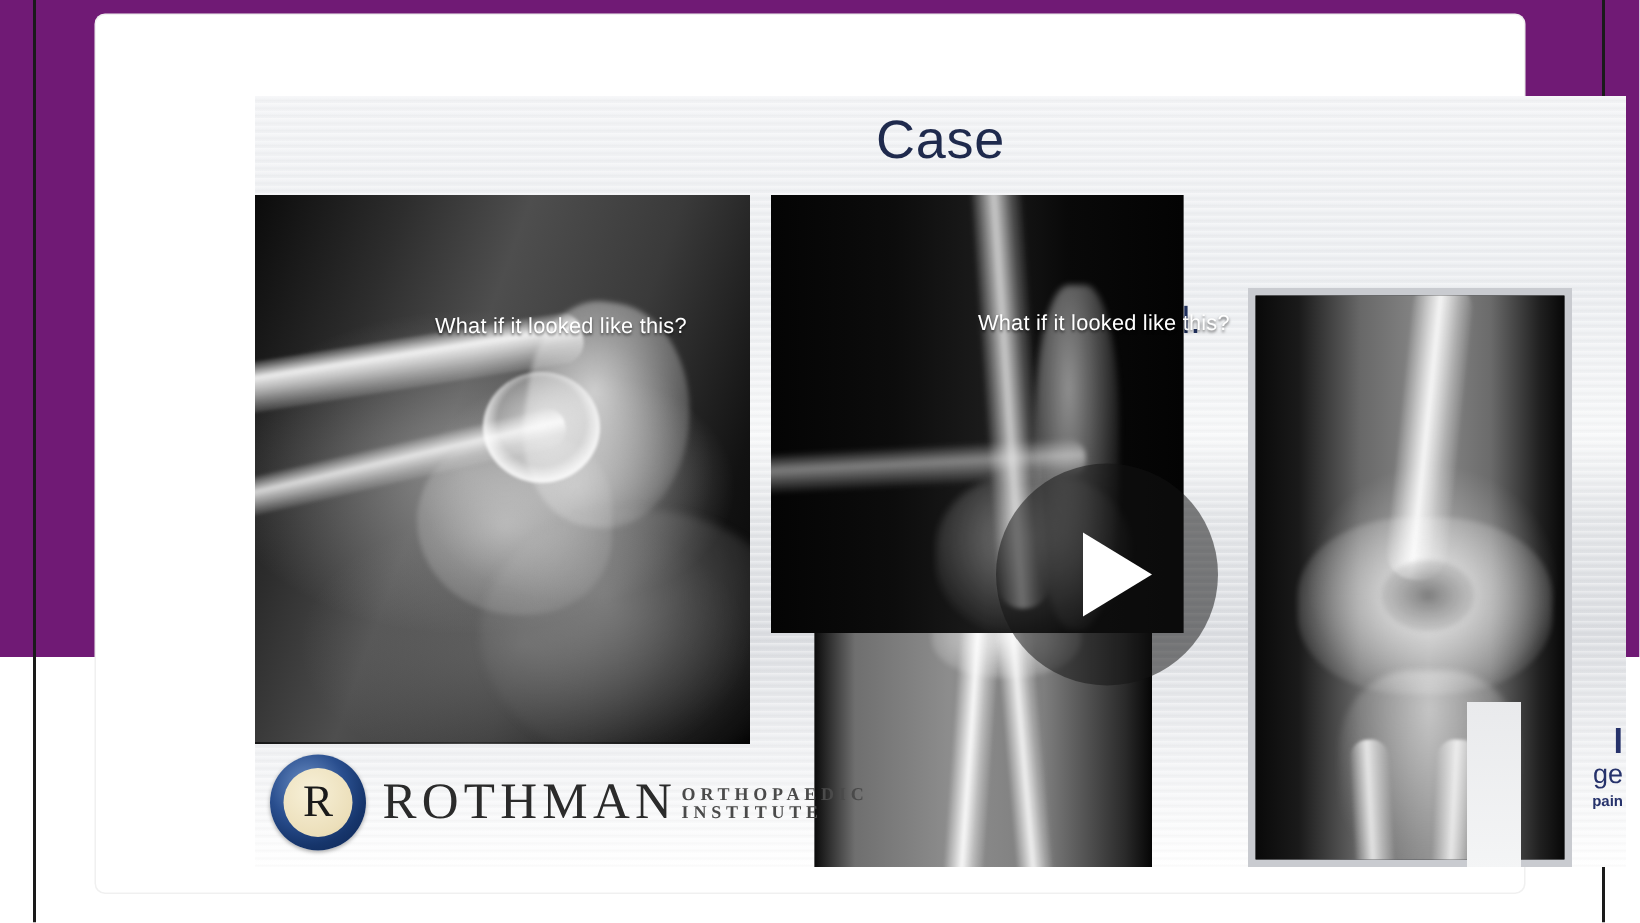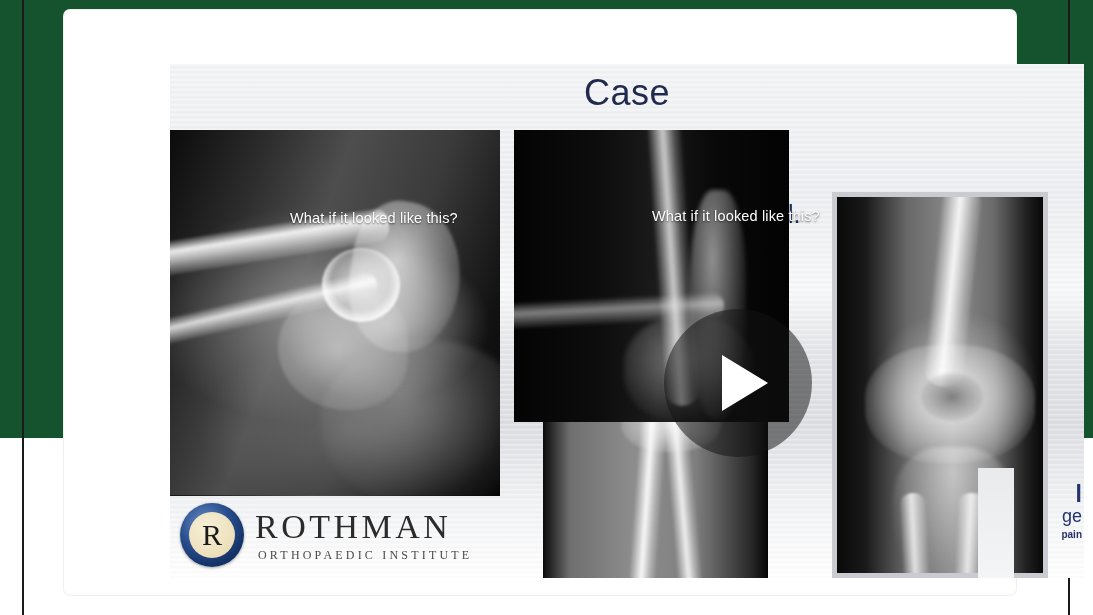--- a/index.html
+++ b/index.html
@@ -2,21 +2,21 @@
 <html><head>
 <meta charset="utf-8">
 <style>
   html,body{margin:0;padding:0;background:#ffffff;}
   body{
     width:1093px;height:615px;overflow:hidden;
     font-family:"Liberation Sans", sans-serif;
   }
 
   
-  #viewport{position:relative;width:1093px;height:438px;background:#14532d;}
+  #viewport{position:relative;width:1093px;height:438px;background:#701a75;}
   .edge-rule{position:absolute;background:#1a1a1a;}
   #edge-left{left:22px;top:0;width:2px;height:615px;}
   #edge-right{left:1068px;top:0;width:2px;height:615px;}
 
   
   #content-card{
     position:absolute;left:64px;top:10px;width:952px;height:585px;
     background:#ffffff;border-radius:6px;
     box-shadow:0 0 0 1px #f0f0f0;
   }
@@ -237,28 +237,28 @@
     display:flex;align-items:center;justify-content:center;
   }
   #logo-emblem::before{
     content:"";position:absolute;left:9px;top:9px;width:46px;height:46px;border-radius:50%;
     background:radial-gradient(circle at 40% 35%, #f7f0d8 0%, #ecdfba 70%, #ddcda2 100%);
   }
   #logo-emblem-letter{
     position:relative;z-index:2;color:#1a1a1a;font-size:30px;line-height:1;
     font-family:"Liberation Serif", serif;font-weight:400;
   }
-  #logo-text{margin-left:11px;display:flex;flex-direction:column;justify-content:center;}
+  #logo-text{margin-left:11px;display:flex;flex-direction:row;justify-content:center;}
   #logo-wordmark{
     font-family:"Liberation Serif", serif;font-size:34px;line-height:1;
     letter-spacing:3.5px;color:#2b2b2b;
   }
   #logo-tagline{
     font-family:"Liberation Serif", serif;font-size:12px;line-height:1;margin-top:5px;
-    letter-spacing:3.2px;color:#4a4a4a;margin-left:3px;
+    letter-spacing:3.2px;color:#4a4a4a;margin-left:3px;font-weight:bold;
   }
 
   
   #affiliation-block{
     position:absolute;right:2px;top:418px;width:70px;text-align:right;
     color:#26326b;font-family:"Liberation Sans", sans-serif;
   }
   #affil-line1{font-size:23px;font-weight:700;line-height:1.08;}
   #affil-line2{font-size:18px;font-weight:400;line-height:1.08;}
   #affil-line3{font-size:10px;font-weight:700;line-height:1.3;margin-top:2px;}

